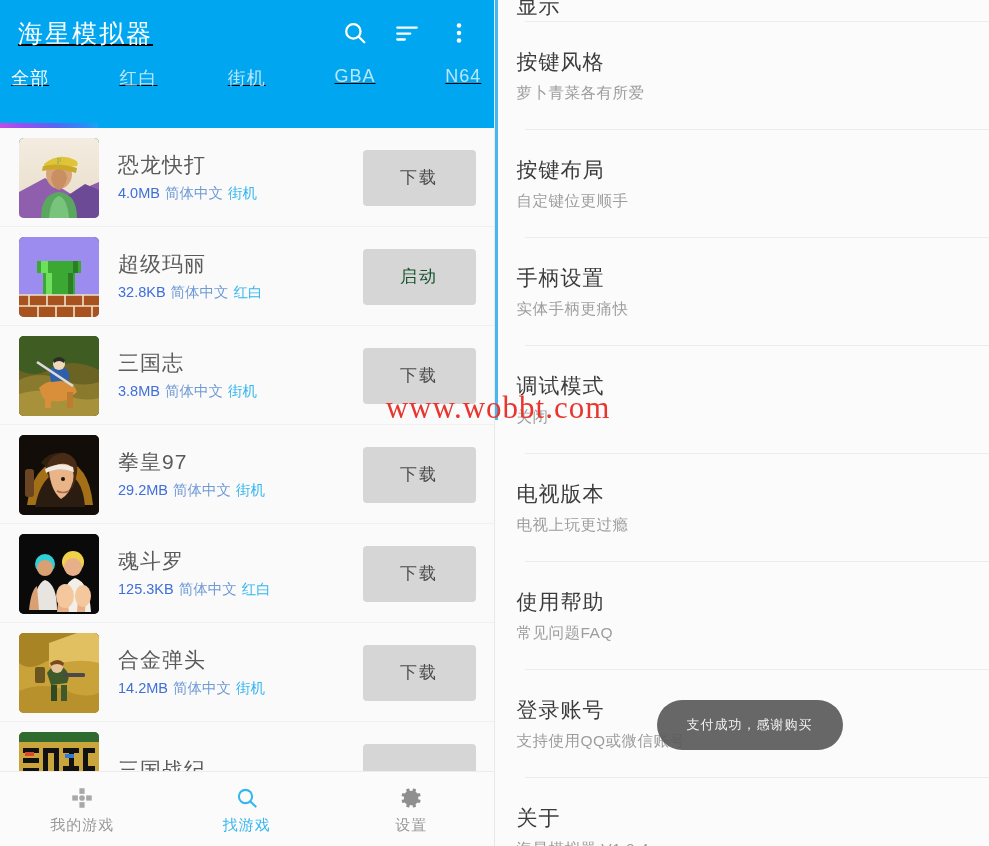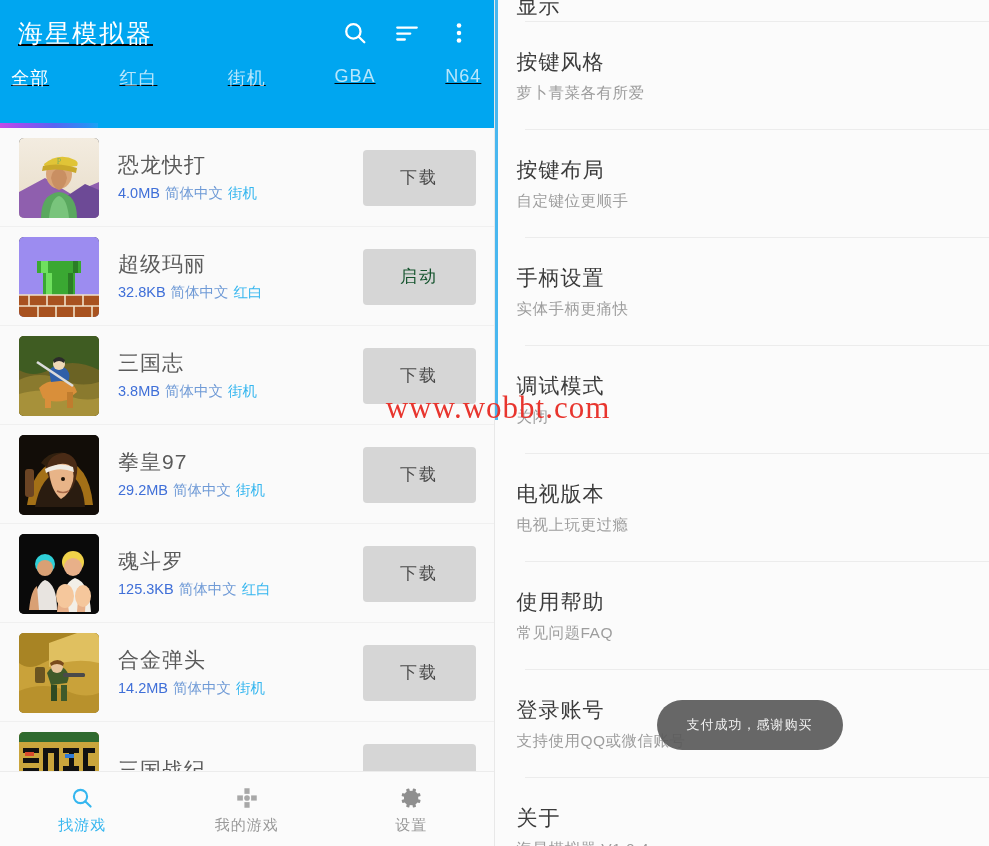--- a/index.html
+++ b/index.html
@@ -310,41 +310,41 @@
         <div class="ginfo">
           <div class="gname">三国战纪</div>
           <div class="gmeta"></div>
         </div>
         <button class="gbtn"></button>
       </div>
 
     </div>
 
     <div class="bottomnav">
-      <div class="navitem active">
-        <div class="navicon">
-          <svg width="24" height="24" viewBox="0 0 24 24" fill="none" stroke="#35b6ef" stroke-width="2.1" stroke-linecap="round">
-            <circle cx="10.5" cy="10.5" r="6.6"></circle>
-              <line x1="15.4" y1="15.4" x2="20.6" y2="20.6"></line>
-          </svg>
-        </div>
-        <div class="navlabel">找游戏</div>
-      </div>
       <div class="navitem">
         <div class="navicon">
           <svg width="26" height="26" viewBox="0 0 24 24" fill="#a8a8a8">
             <path d="M9.6 3 h4.8 v5.2 h-4.8z"></path>
               <path d="M9.6 15.8 h4.8 V21 h-4.8z"></path>
             <path d="M3 9.6 h5.2 v4.8 H3z"></path>
               <path d="M15.8 9.6 H21 v4.8 h-5.2z"></path>
             <circle cx="12" cy="12" r="2.6"></circle>
           </svg>
         </div>
         <div class="navlabel">我的游戏</div>
       </div>
+      <div class="navitem active">
+        <div class="navicon">
+          <svg width="24" height="24" viewBox="0 0 24 24" fill="none" stroke="#35b6ef" stroke-width="2.1" stroke-linecap="round">
+            <circle cx="10.5" cy="10.5" r="6.6"></circle>
+              <line x1="15.4" y1="15.4" x2="20.6" y2="20.6"></line>
+          </svg>
+        </div>
+        <div class="navlabel">找游戏</div>
+      </div>
       <div class="navitem">
         <div class="navicon">
           <svg width="26" height="26" viewBox="0 0 24 24" fill="#8f8f8f">
             <path d="M12 8.2a3.8 3.8 0 1 0 0 7.6 3.8 3.8 0 0 0 0-7.6zm0 5.9a2.1 2.1 0 1 1 0-4.2 2.1 2.1 0 0 1 0 4.2z"></path>
             <path d="M20.3 13.6l-1.7-.4a6.8 6.8 0 0 0 0-2.4l1.7-.4a.7.7 0 0 0 .5-.8l-.4-1.6a.7.7 0 0 0-.8-.5l-1.7.4a6.8 6.8 0 0 0-1.7-1.7l.4-1.7a.7.7 0 0 0-.5-.8l-1.6-.4a.7.7 0 0 0-.8.5l-.4 1.7a6.8 6.8 0 0 0-2.4 0l-.4-1.7a.7.7 0 0 0-.8-.5l-1.6.4a.7.7 0 0 0-.5.8l.4 1.7a6.8 6.8 0 0 0-1.7 1.7l-1.7-.4a.7.7 0 0 0-.8.5l-.4 1.6a.7.7 0 0 0 .5.8l1.7.4a6.8 6.8 0 0 0 0 2.4l-1.7.4a.7.7 0 0 0-.5.8l.4 1.6a.7.7 0 0 0 .8.5l1.7-.4a6.8 6.8 0 0 0 1.7 1.7l-.4 1.7a.7.7 0 0 0 .5.8l1.6.4a.7.7 0 0 0 .8-.5l.4-1.7a6.8 6.8 0 0 0 2.4 0l.4 1.7a.7.7 0 0 0 .8.5l1.6-.4a.7.7 0 0 0 .5-.8l-.4-1.7a6.8 6.8 0 0 0 1.7-1.7l1.7.4a.7.7 0 0 0 .8-.5l.4-1.6a.7.7 0 0 0-.5-.8z"></path>
           </svg>
         </div>
         <div class="navlabel">设置</div>
       </div>
     </div>

